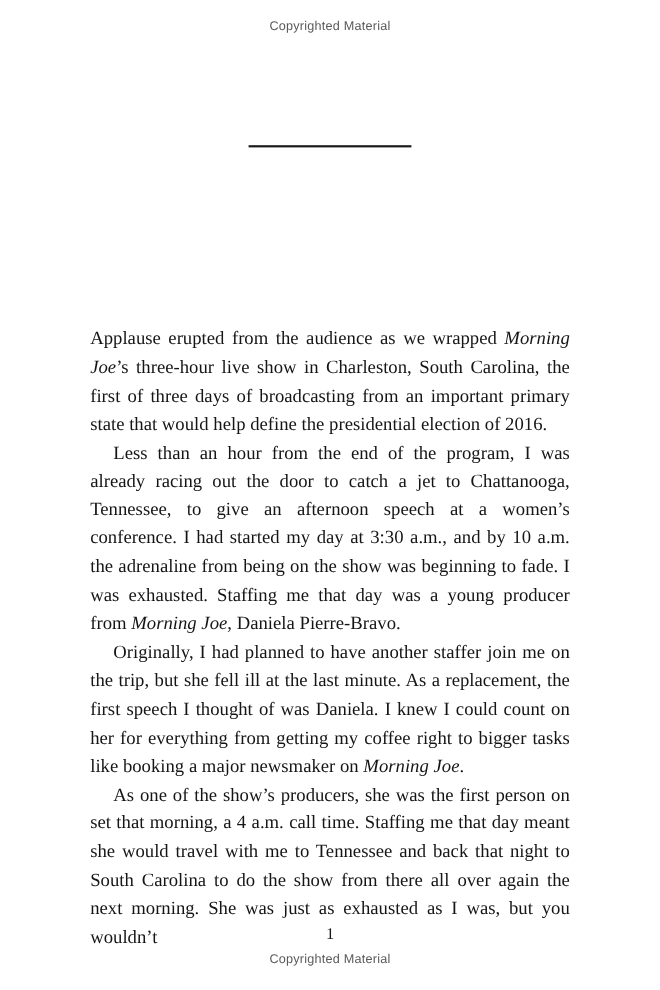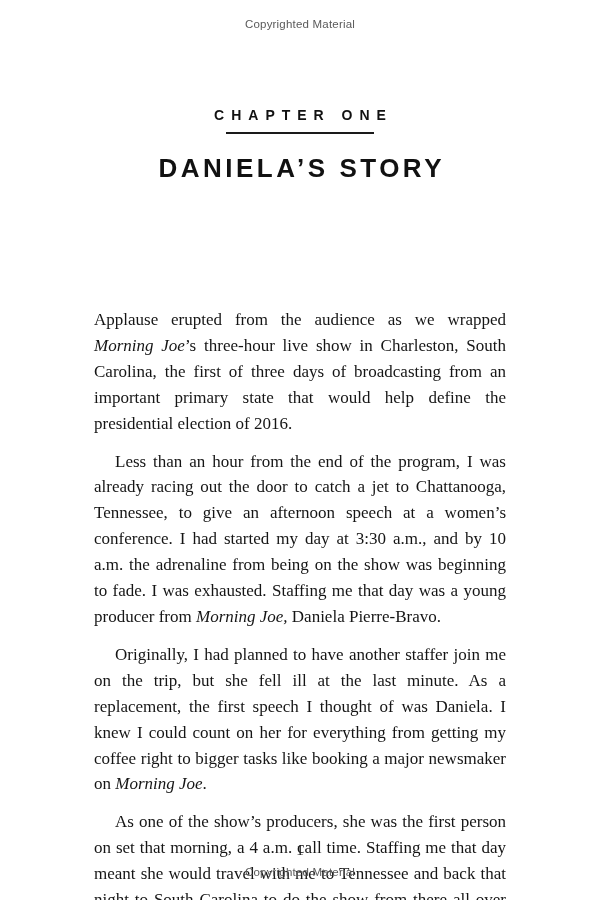--- a/index.html
+++ b/index.html
@@ -68,21 +68,21 @@
     position: absolute;
     top: 295px;
     left: 82px;
     width: 436px;
     font-size: 17px;
     line-height: 25.9px;
     text-align: justify;
     color: #151515;
   }
   .body-text p {
-    margin: 12px;
+    margin: 0;
     padding: 0;
   }
   .body-text p.indent {
     text-indent: 21px;
   }
   .body-text em {
     font-style: italic;
   }
   .page-number {
     position: absolute;
@@ -95,25 +95,23 @@
     color: #1a1a1a;
   }
 </style>
 </head>
 <body>
 
 <div class="page">
 
   <div class="copyright top">Copyrighted Material</div>
 
-  <div class="chapter-label">CHAPTER ONE</div>
 
   <div class="chapter-rule"></div>
 
-  <h1 class="chapter-title">DANIELA’S STORY</h1>
 
   <div class="body-text" id="body-container">
       <p><span>Applause erupted from the audience as we wrapped </span><em>Morning Joe</em><span>’s three-hour live show in Charleston, South Carolina, the first of three days of broadcasting from an important primary state that would help define the presidential election of 2016.</span></p>
       <p class="indent"><span>Less than an hour from the end of the program, I was already racing out the door to catch a jet to Chattanooga, Tennessee, to give an afternoon speech at a women’s conference. I had started my day at 3:30 a.m., and by 10 a.m. the adrenaline from being on the show was beginning to fade. I was exhausted. Staffing me that day was a young producer from </span><em>Morning Joe,</em><span> Daniela Pierre-Bravo.</span></p>
       <p class="indent"><span>Originally, I had planned to have another staffer join me on the trip, but she fell ill at the last minute. As a replacement, the first speech I thought of was Daniela. I knew I could count on her for everything from getting my coffee right to bigger tasks like booking a major newsmaker on </span><em>Morning Joe</em><span>.</span></p>
       <p class="indent"><span>As one of the show’s producers, she was the first person on set that morning, a 4 a.m. call time. Staffing me that day meant she would travel with me to Tennessee and back that night to South Carolina to do the show from there all over again the next morning. She was just as exhausted as I was, but you wouldn’t</span></p>
     </div>
 
   <div class="page-number">1</div>
 

